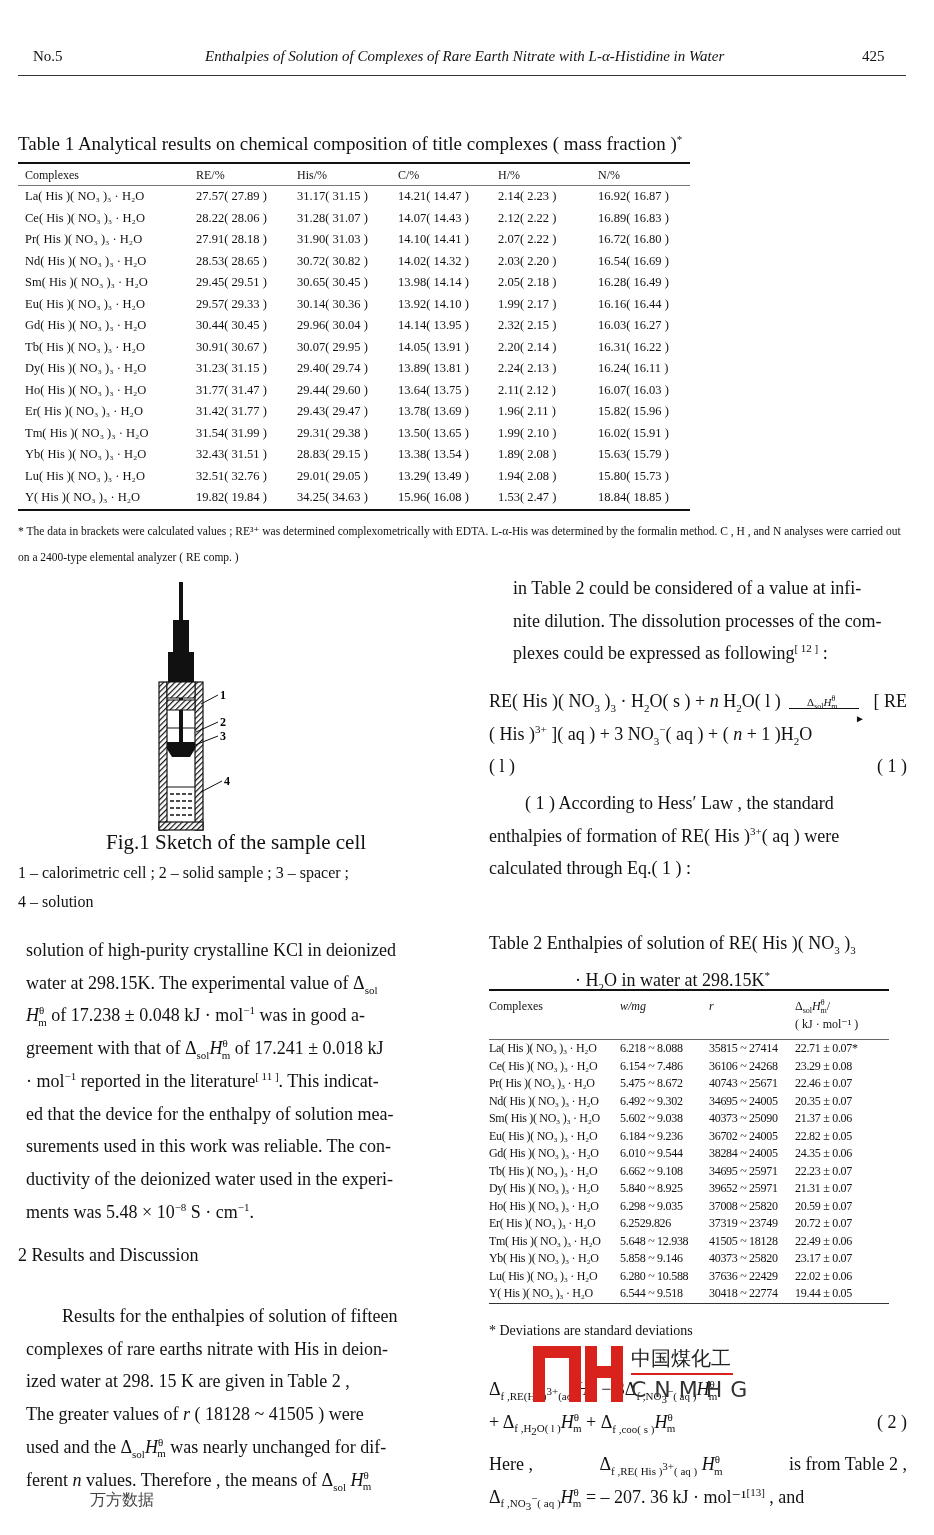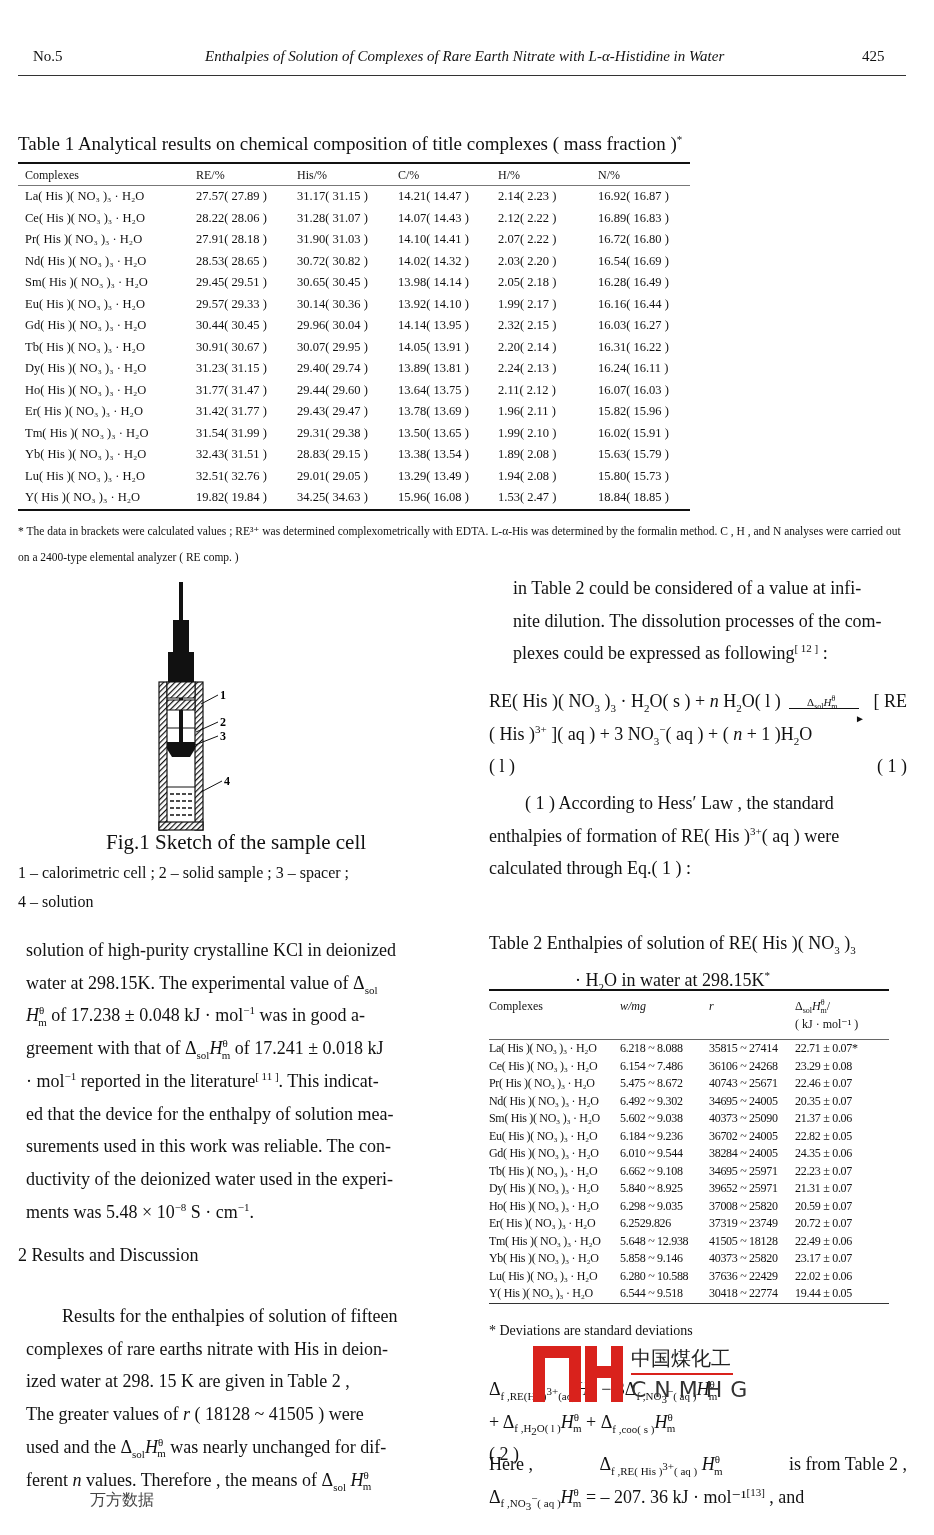--- a/index.html
+++ b/index.html
@@ -417,21 +417,21 @@
         <td>6.544 ~ 9.518</td>
         <td>30418 ~ 22774</td>
         <td>19.44 ± 0.05</td>
       </tr>
     </tbody>
 </table>
 <div class="abs t2-note">*  Deviations are standard deviations</div>
 
 <div class="abs col-right eq" style="top:1373px;">
   <div>Δ<sub>f ,RE(His)<sup>3+</sup>(aq)</sub><i>H</i><sup>θ</sup><sub style="margin-left:-6px">m</sub> − 3Δ<sub>f ,NO<sub>3</sub><sup>−</sup>( aq )</sub><i>H</i><sup>θ</sup><sub style="margin-left:-6px">m</sub></div>
-  <div style="display:flex; justify-content:space-between;flex-direction:column;">
+  <div style="display:flex; justify-content:space-between;">
     <span>+ Δ<sub>f ,H<sub>2</sub>O( l )</sub><i>H</i><sup>θ</sup><sub style="margin-left:-6px">m</sub> + Δ<sub>f ,coo( s )</sub><i>H</i><sup>θ</sup><sub style="margin-left:-6px">m</sub></span>
     <span>( 2 )</span>
   </div>
 </div>
 <div class="abs col-right" style="top:1448px;">
   <div style="display:flex; justify-content:space-between;">
     <span>Here ,</span>
     <span>Δ<sub>f ,RE( His )<sup>3+</sup>( aq )</sub> <i>H</i><sup>θ</sup><sub style="margin-left:-6px">m</sub></span>
     <span>is  from  Table  2 ,</span>
   </div>

